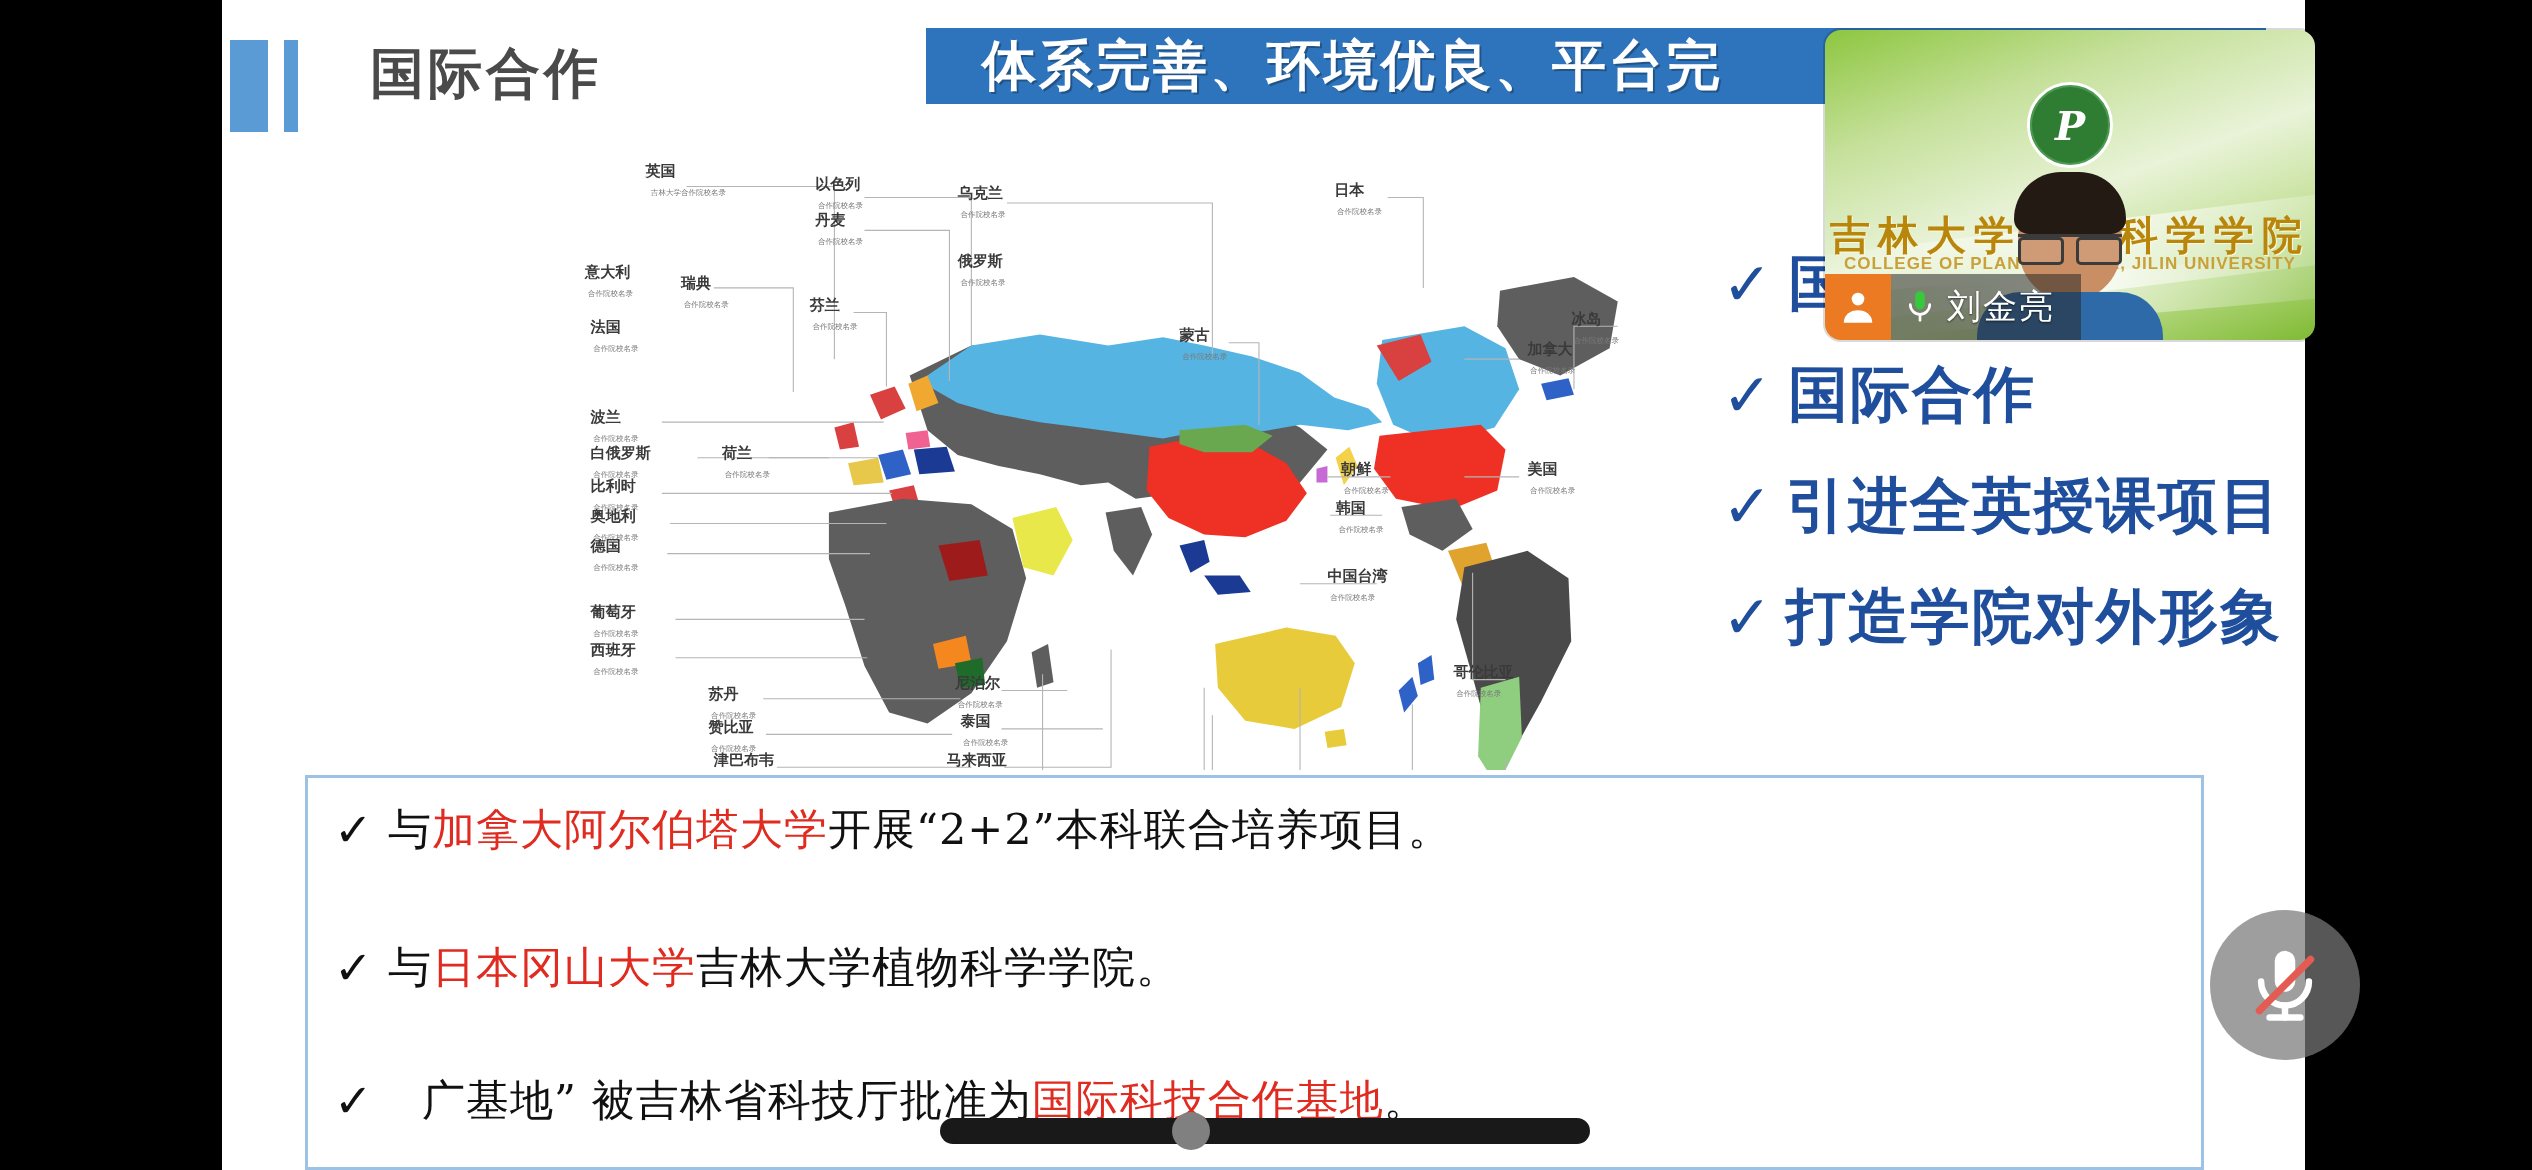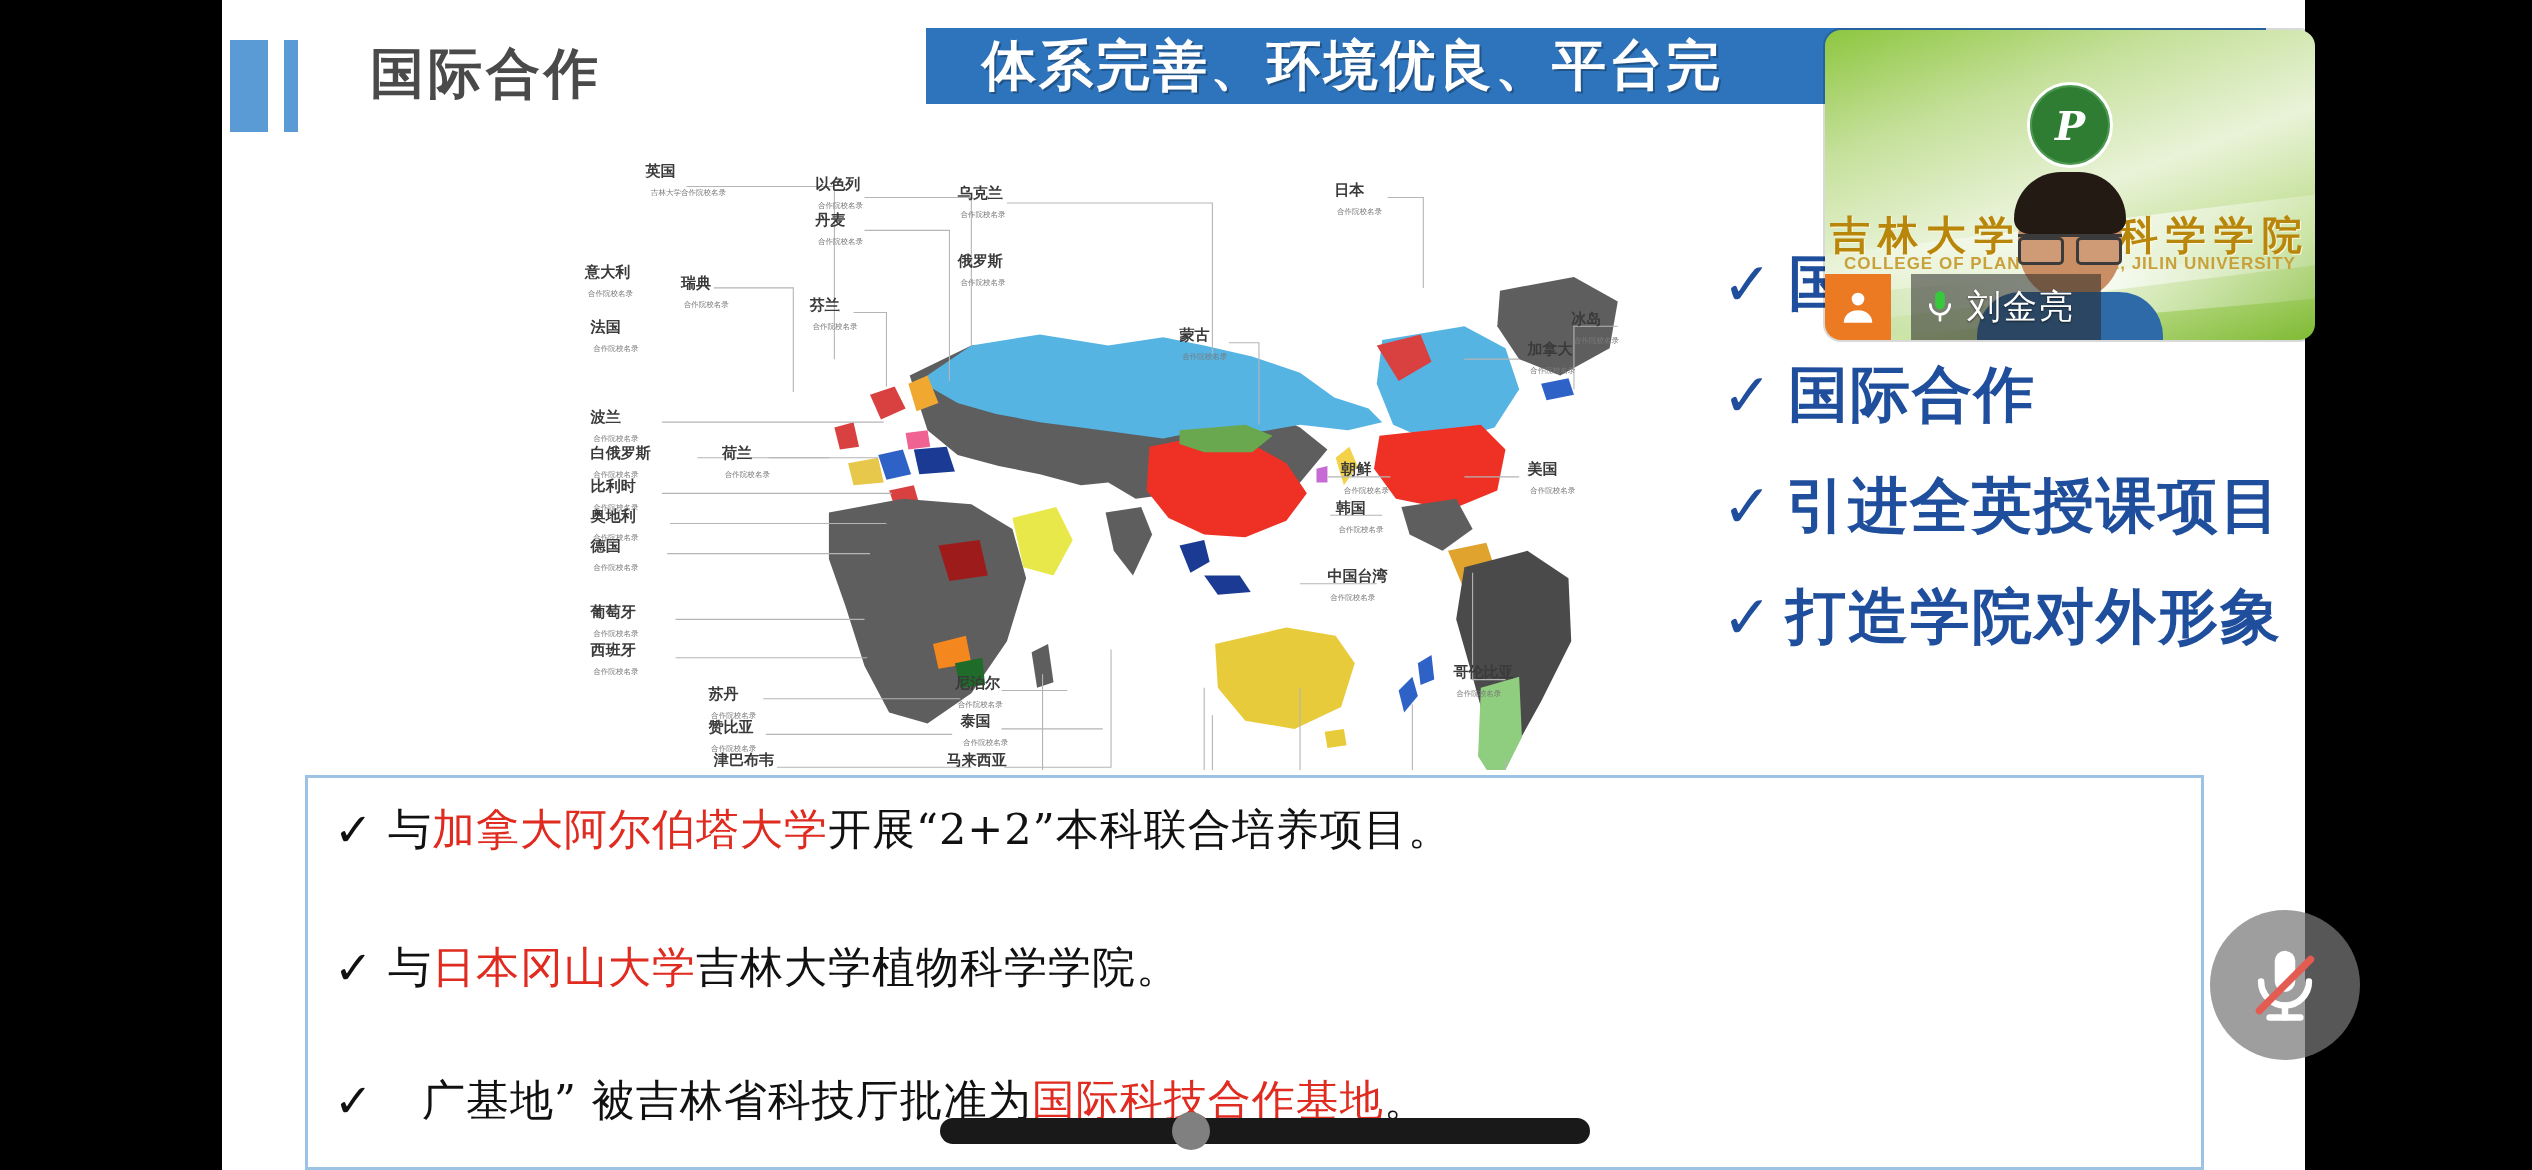--- a/index.html
+++ b/index.html
@@ -161,21 +161,20 @@
     position:absolute; left:0; bottom:0; height:66px; display:flex; align-items:center;
   }
   #avatar-chip{
     width:66px; height:66px; background:#ec7a22;
     display:flex; align-items:center; justify-content:center;
   }
   #avatar-chip svg{ width:38px; height:38px; }
   #name-chip{
     height:66px; padding:0 26px 0 14px; display:flex; align-items:center; gap:12px;
     background:rgba(40,40,40,.55);
-    margin-left:20px;
   }
   #mic-on svg{ width:30px; height:34px; display:block; }
   #name-text{
     font-size:34px; color:#ffffff; letter-spacing:2px;
     font-family:"DejaVu Sans","Liberation Sans",sans-serif;
     text-shadow:0 1px 2px rgba(0,0,0,.6);
   }
 
   
   #seekbar{

